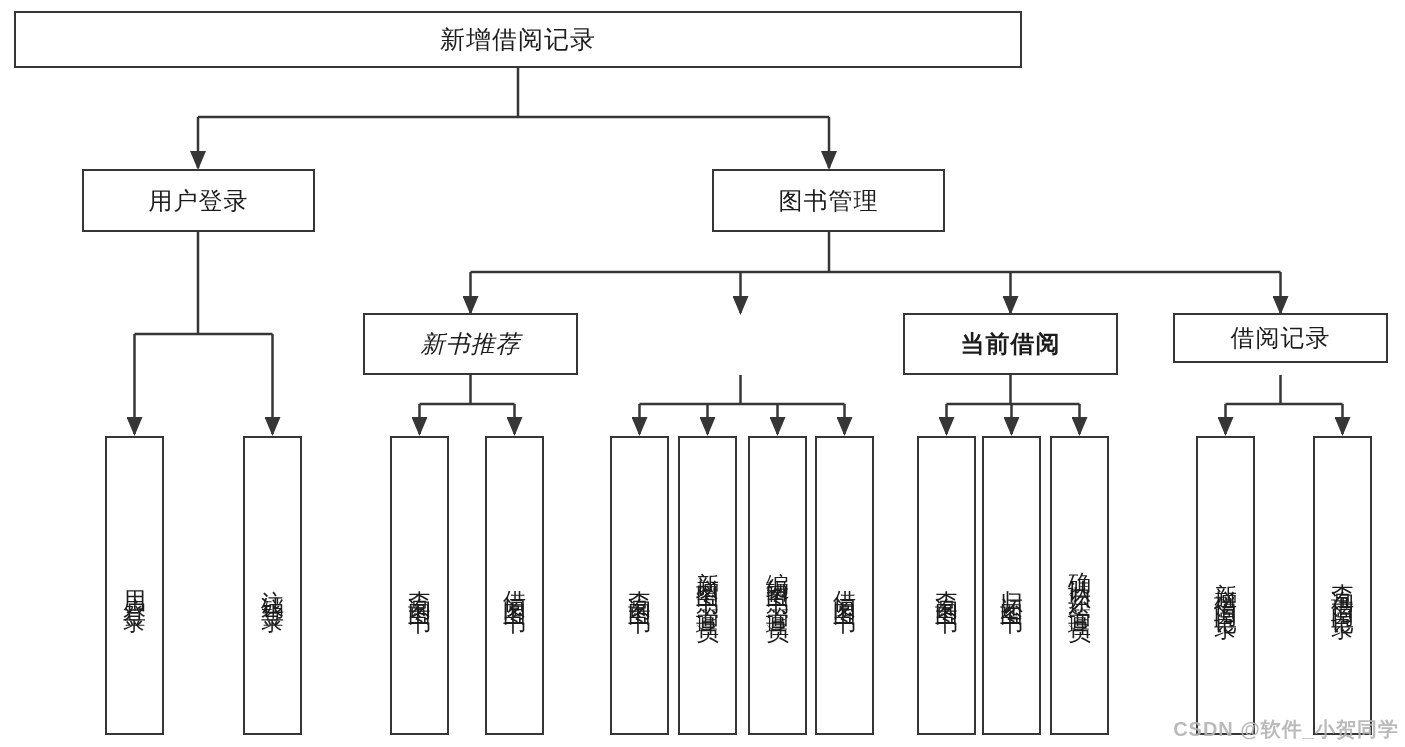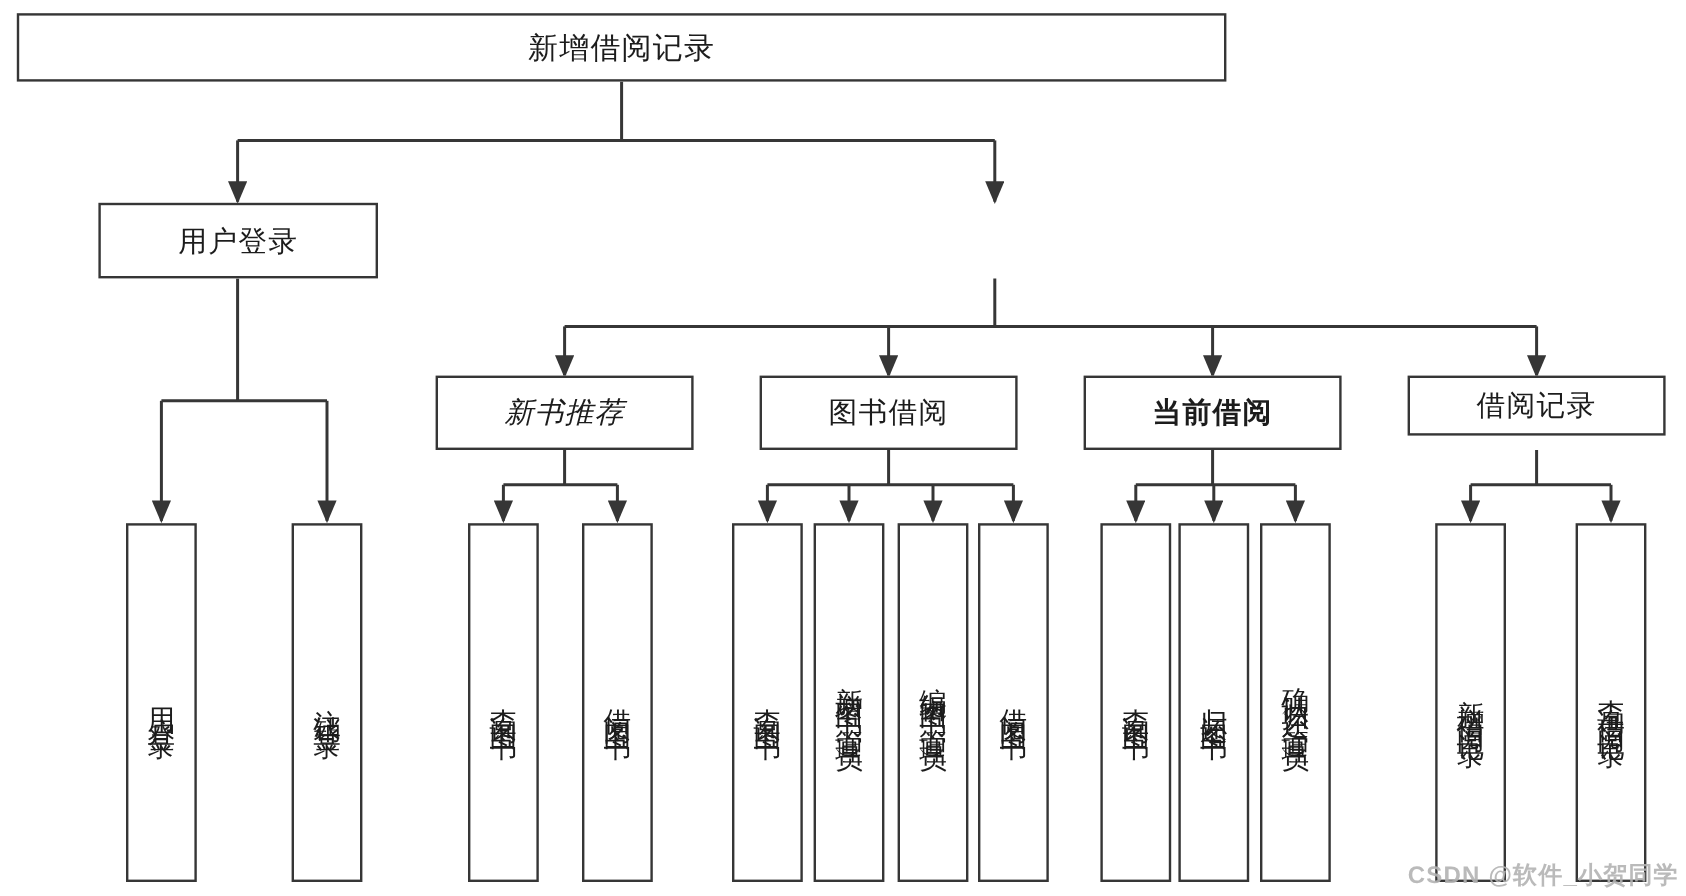--- a/index.html
+++ b/index.html
@@ -101,26 +101,26 @@
     <line class="drop" x1="1342.5" y1="404" x2="1342.5" y2="434" marker-end="url(#arw)"></line>
   </svg>
 
   <div class="node hbox root-box" style="left:14px; top:11px; width:1008px; height:57px;">
     <span>新增借阅记录</span>
   </div>
 
   <div class="node hbox" style="left:82px; top:169px; width:233px; height:63px;">
     <span>用户登录</span>
   </div>
+  <div class="node hbox" style="left:712px; top:169px; width:233px; height:63px;">
+    <span>图书管理</span>
+  </div>
 
   <div class="node hbox" style="left:363px; top:313px; width:215px; height:62px;font-style:italic;">
     <span>新书推荐</span>
-  </div>
-  <div class="node hbox" style="left:633px; top:313px; width:215px; height:62px;">
-    <span>图书借阅</span>
   </div>
   <div class="node hbox" style="left:903px; top:313px; width:215px; height:62px;font-weight:bold;">
     <span>当前借阅</span>
   </div>
   <div class="node hbox" style="left:1173px; top:313px; width:215px; height:50px;">
     <span>借阅记录</span>
   </div>
 
   <div class="node vbox" style="left:105px; top:436px; width:59px; height:299px;">
     <span>用户登录</span>

